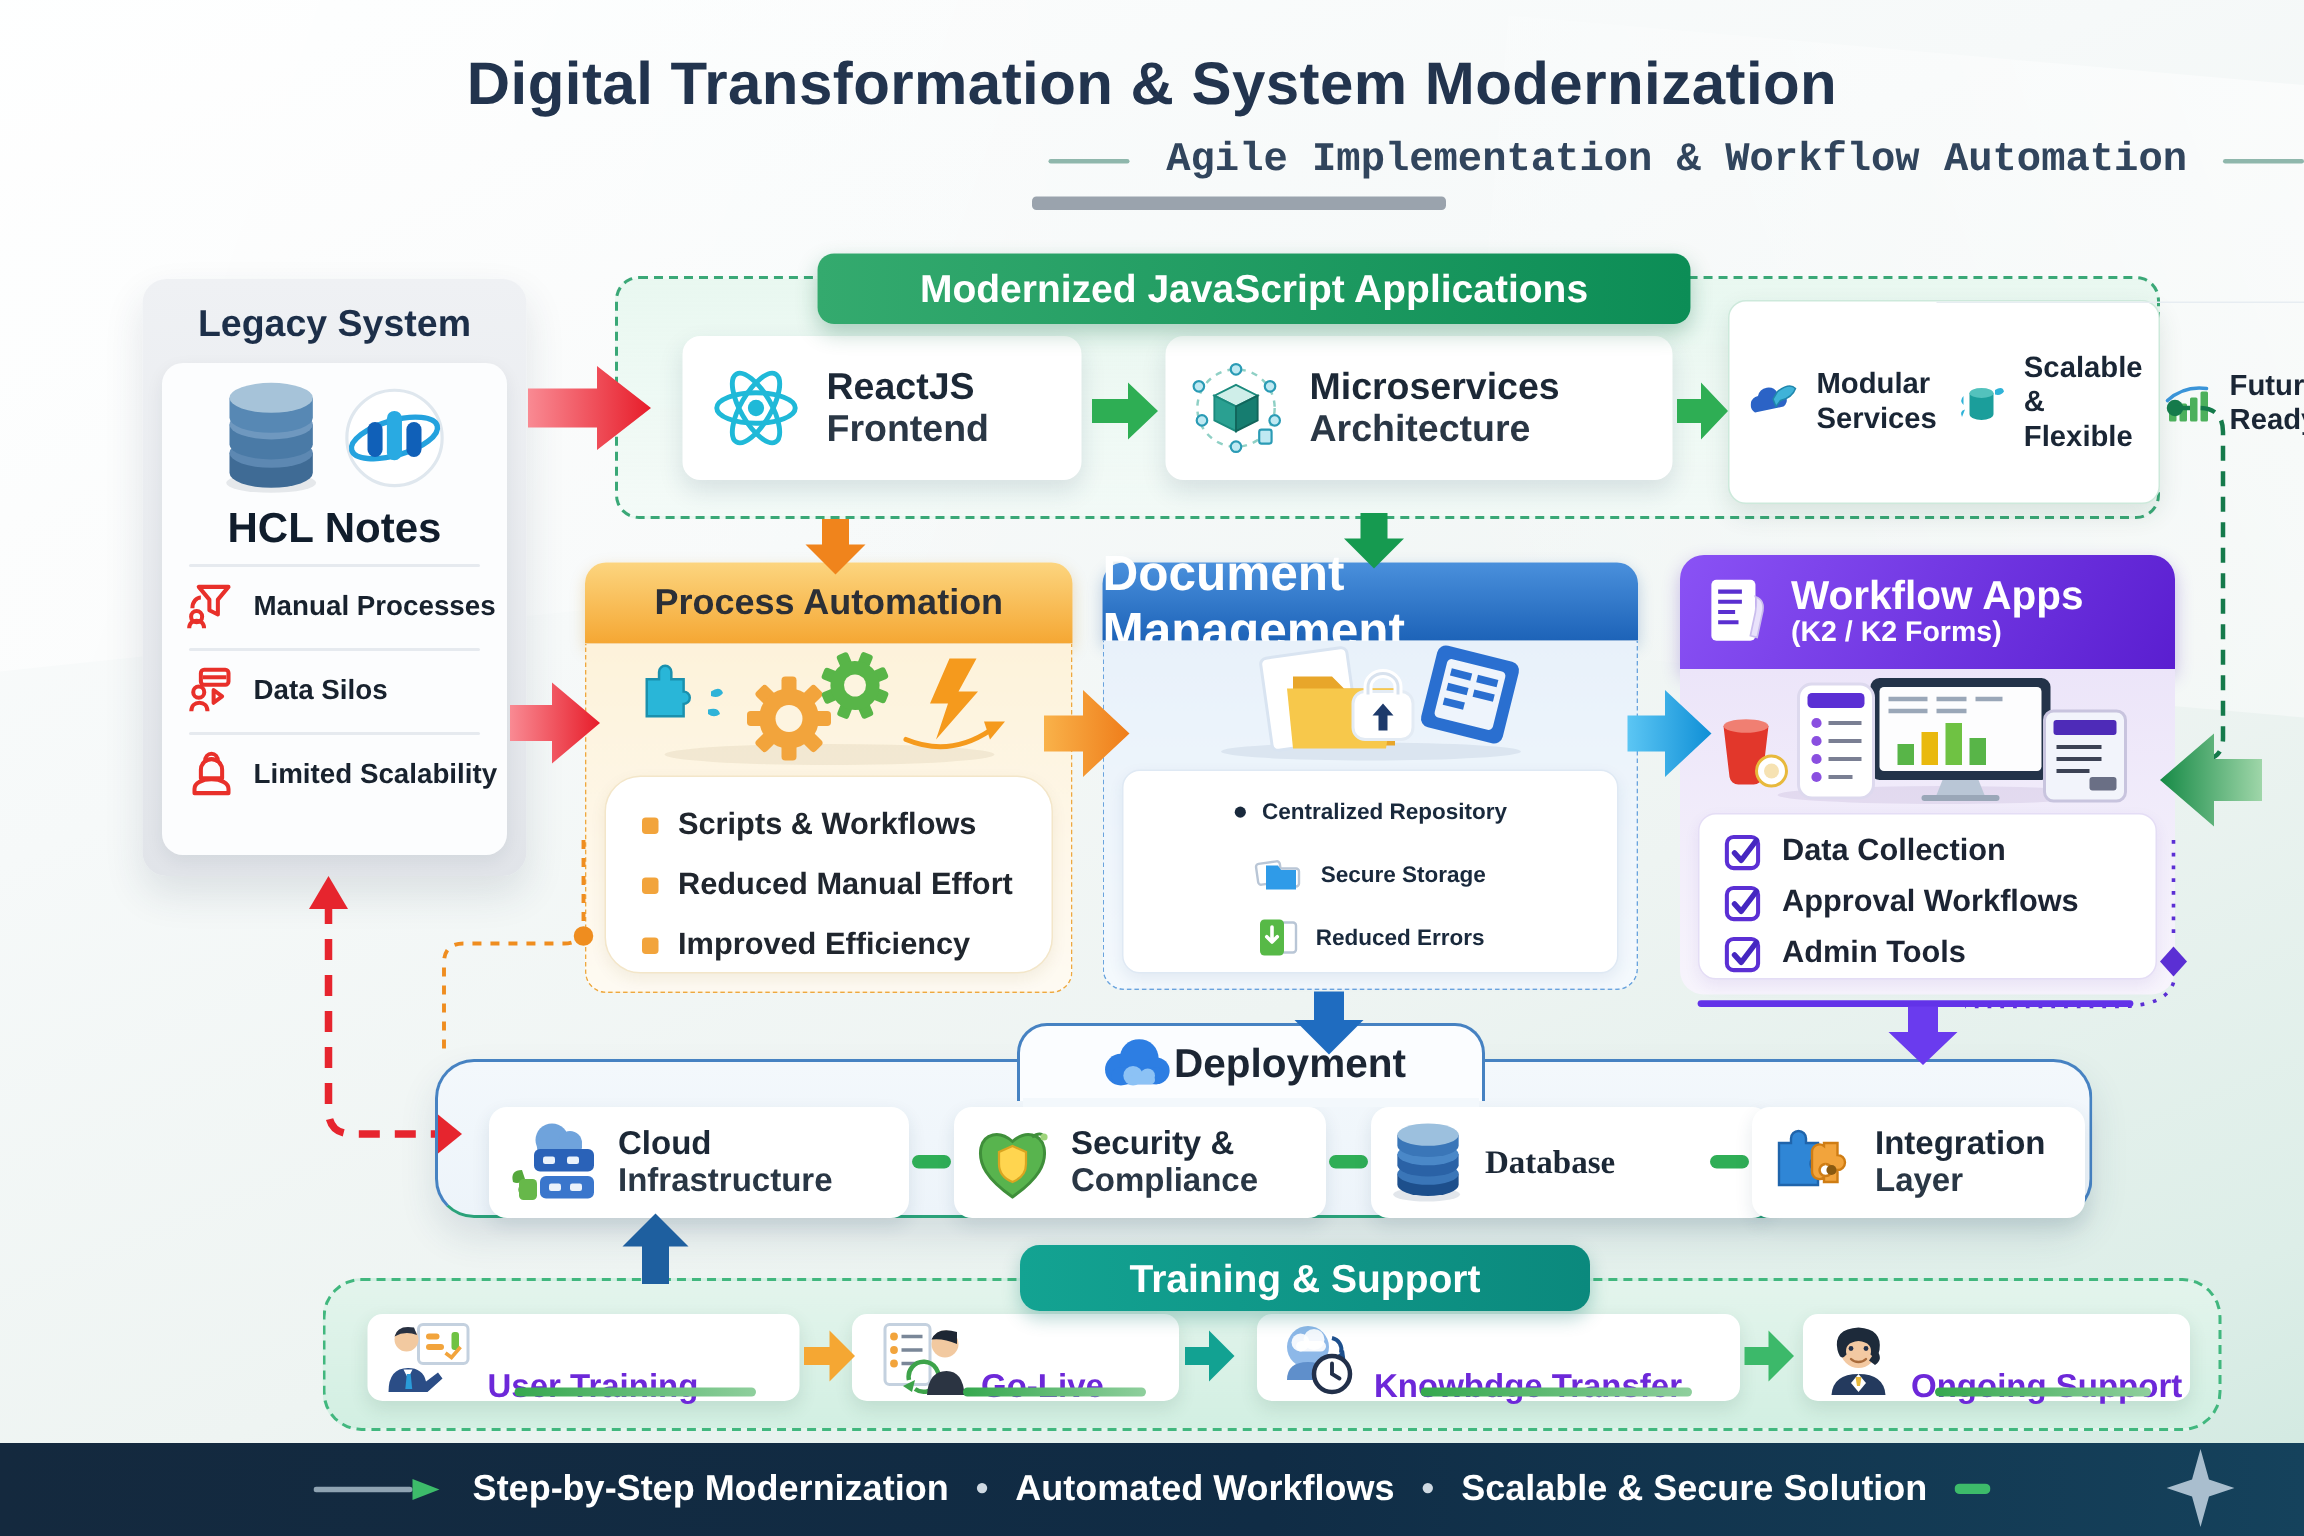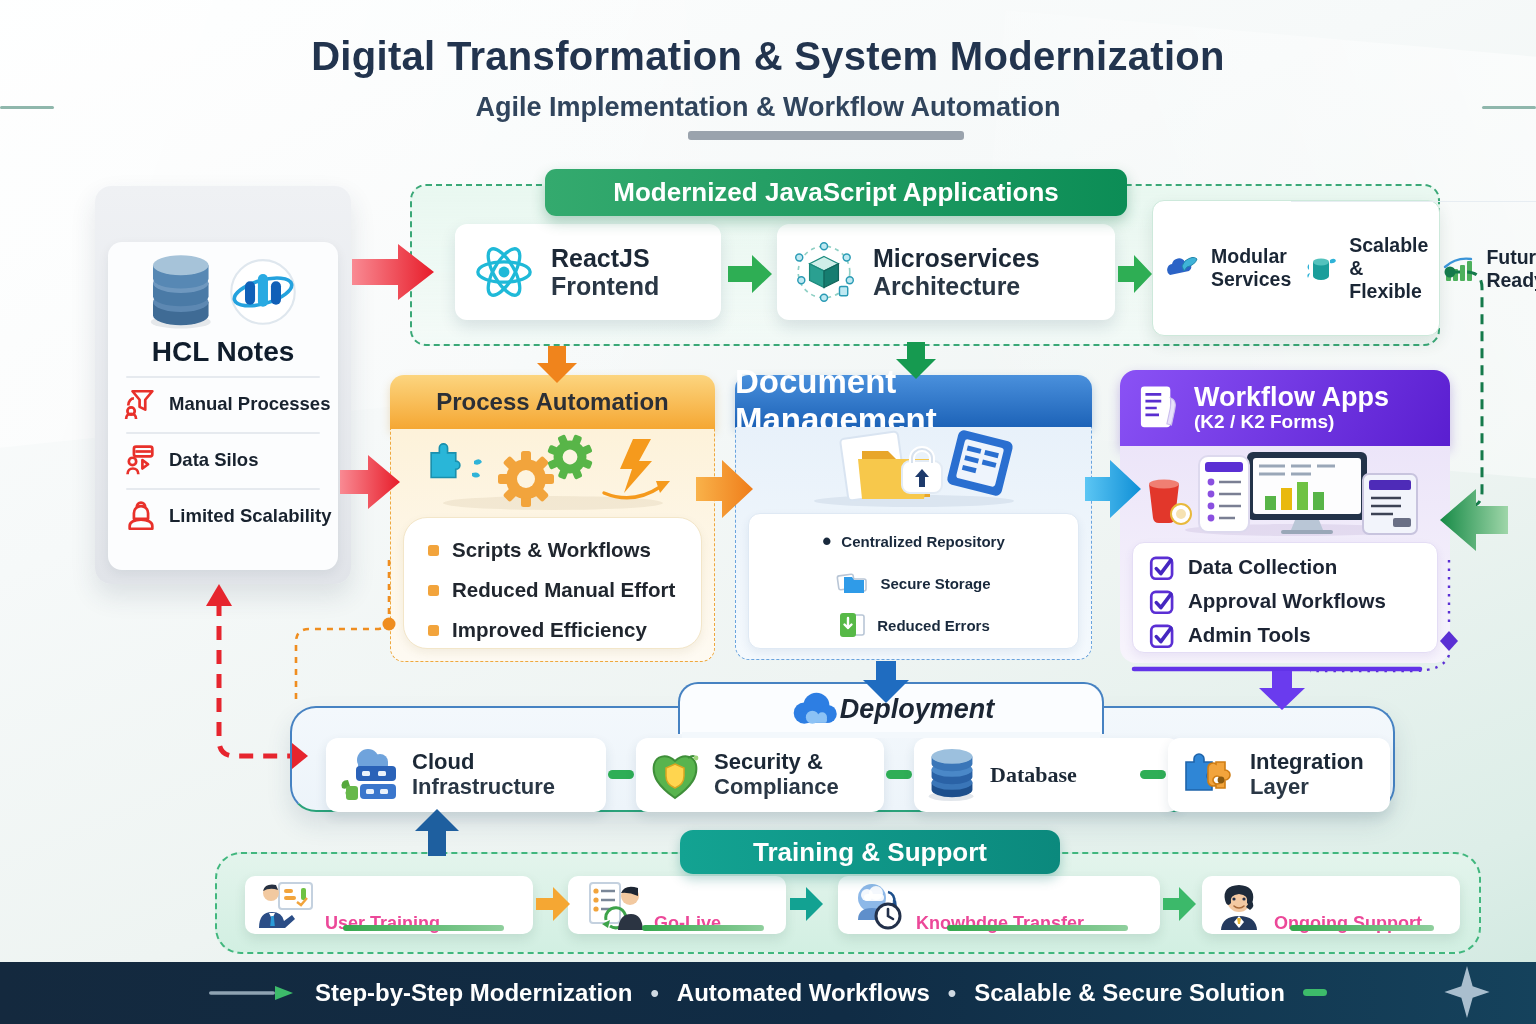--- a/index.html
+++ b/index.html
@@ -9,21 +9,21 @@
     background:linear-gradient(158deg,#fdfefe 0%,#f6f9f9 35%,#eef4f2 62%,#ddeee8 88%,#cfe8df 100%);}
   .stage::before{content:"";position:absolute;left:-200px;top:-80px;width:900px;height:500px;
     background:linear-gradient(115deg,rgba(255,255,255,.85),rgba(255,255,255,0));transform:rotate(-6deg);}
   .stage::after{content:"";position:absolute;right:-150px;top:40px;width:700px;height:420px;
     background:linear-gradient(245deg,rgba(255,255,255,.7),rgba(255,255,255,0));transform:rotate(5deg);}
   .abs{position:absolute;}
   .z1{z-index:1}.z2{z-index:2}.z3{z-index:3}.z4{z-index:4}.z5{z-index:5}
 
   
   .title{left:0;right:0;top:34px;text-align:center;font-size:40px;font-weight:800;color:#22344e;letter-spacing:.3px;}
-  .subrow{left:0;right:0;top:92px;display:flex;align-items:center;justify-content:space-between;gap:24px;}
+  .subrow{left:0;right:0;top:92px;display:flex;align-items:center;justify-content:flex-end;gap:24px;font-family:Liberation Mono, monospace;}
   .subline{width:54px;height:3px;background:#8fb7ac;border-radius:2px;}
   .subtitle{font-size:27px;font-weight:700;color:#31455d;}
   .titlebar{left:688px;top:131px;width:276px;height:9px;background:#9aa3ad;border-radius:3px;}
 
   
   .legacy{left:95px;top:186px;width:256px;height:398px;border-radius:16px;
     background:linear-gradient(180deg,#eff1f4,#e1e4e9);box-shadow:0 12px 26px rgba(40,60,80,.12);}
   .legacy-title{left:0;right:0;top:16px;text-align:center;font-size:25px;font-weight:800;color:#1d2f49;}
   .legacy-card{left:13px;right:13px;top:56px;bottom:14px;background:#fcfdfe;border-radius:14px;
     box-shadow:0 4px 12px rgba(20,40,60,.07);}
@@ -83,37 +83,37 @@
   .wa-body{left:0;right:0;top:76px;bottom:0;background:linear-gradient(180deg,#ece5f9,#f7f4fc);border-radius:0 0 16px 16px;}
   .wa-card{left:12px;right:12px;top:96px;bottom:10px;background:#fff;border:1px solid #e4ddf5;border-radius:12px;
     box-shadow:0 4px 10px rgba(80,40,160,.08);padding:7px 0 0 16px;}
   .warow{display:flex;align-items:center;gap:12px;height:34px;}
   .warow .lbl{font-size:20.5px;font-weight:800;color:#1c2433;white-space:nowrap;}
 
   
   .dep{left:290px;top:706px;width:1105px;height:106px;border-radius:26px;
     background:linear-gradient(180deg,#f3f8fc,#edf4fa);
     border:2.5px solid #4682c2;border-bottom-color:#2aa27a;box-shadow:0 12px 24px rgba(40,70,100,.13);}
-  .dep-tab{left:678px;top:682px;width:426px;height:52px;background:#fbfdff;border:2.5px solid #4682c2;border-bottom:none;
-    border-radius:20px 20px 0 0;display:flex;align-items:center;justify-content:center;font-style:italic;}
+  .dep-tab{left:678px;top:682px;width:312px;height:52px;background:#fbfdff;border:2.5px solid #4682c2;border-bottom:none;
+    border-radius:20px 20px 0 0;display:flex;align-items:center;justify-content:center;}
   .dep-tab::after{content:"";position:absolute;left:2px;right:2px;bottom:-4px;height:6px;background:#f3f8fc;}
   .dep-title{font-size:27px;font-weight:800;color:#1c2634;}
   .dcard{background:#fff;border-radius:12px;box-shadow:0 5px 12px rgba(30,60,90,.11);display:flex;align-items:center;gap:12px;padding-left:12px;top:738px;height:74px;position:absolute;}
   .dcard .twoline .l1,.dcard .twoline .l2{font-size:22px;}
   .dep-dash{position:absolute;top:770px;width:26px;height:9px;background:#2fae56;border-radius:5px;}
 
   
   .tr{left:215px;top:852px;width:1266px;height:102px;border:2px dashed #41b77e;border-radius:26px;
     background:linear-gradient(180deg,#e3f4ec,#d2efe2);}
   .banner-teal{left:680px;top:830px;width:380px;height:44px;border-radius:13px;display:flex;align-items:center;justify-content:center;
     background:linear-gradient(90deg,#13a392,#0b897d);color:#fff;font-size:26px;font-weight:800;
     box-shadow:0 5px 12px rgba(10,120,110,.3);}
   .tcard{position:absolute;top:876px;height:58px;background:#fff;border-radius:10px;box-shadow:0 5px 12px rgba(30,80,60,.12);
     display:flex;align-items:center;gap:10px;padding:0 12px;}
-  .tcard .lbl{font-size:18px;font-weight:800;color:#ec4899;white-space:nowrap;margin-top:37px;}
+  .tcard .lbl{font-size:22px;font-weight:800;color:#6d28d9;white-space:nowrap;margin-top:37px;}
   .underbar{position:absolute;left:34%;right:10%;bottom:3px;height:6px;border-radius:3px;
     background:linear-gradient(90deg,#35a84e,#8fcf9d);}
 
   
   .footer{left:0;right:0;bottom:0;height:62px;display:flex;align-items:center;justify-content:center;gap:18px;
     background:linear-gradient(90deg,#14293e,#102c45 55%,#15425c);color:#fff;}
   .fitem{font-size:24px;font-weight:700;}
   .fsep{font-size:24px;font-weight:800;color:#cfd9e2;}
   svg{display:block;}
   .overlay{left:0;top:0;width:1536px;height:1024px;pointer-events:none;z-index:7;}
@@ -125,20 +125,21 @@
 
   <div class="abs title z2">Digital Transformation &amp; System Modernization</div>
   <div class="abs subrow z2">
     <div class="subline"></div>
     <div class="subtitle">Agile Implementation &amp; Workflow Automation</div>
     <div class="subline"></div>
   </div>
   <div class="abs titlebar z2"></div>
 
   <div class="abs legacy z2">
+    <div class="abs legacy-title">Legacy System</div>
     <div class="abs legacy-card">
       <div class="abs legacy-art">
         <span>
           <svg width="72" height="80" viewBox="0 0 64 72">
             <ellipse cx="30" cy="62" rx="27" ry="6" fill="rgba(30,50,70,.10)"></ellipse>
             <path d="M5 44 v12 a25 9 0 0 0 50 0 v-12" fill="#3f6b95"></path>
               <ellipse cx="30" cy="44" rx="25" ry="9" fill="#5d88b2"></ellipse>
             <path d="M5 27 v12 a25 9 0 0 0 50 0 v-12" fill="#4a7aa6"></path>
               <ellipse cx="30" cy="27" rx="25" ry="9" fill="#6f98bf"></ellipse>
             <path d="M5 11 v12 a25 9 0 0 0 50 0 v-12" fill="#5788b4"></path>

